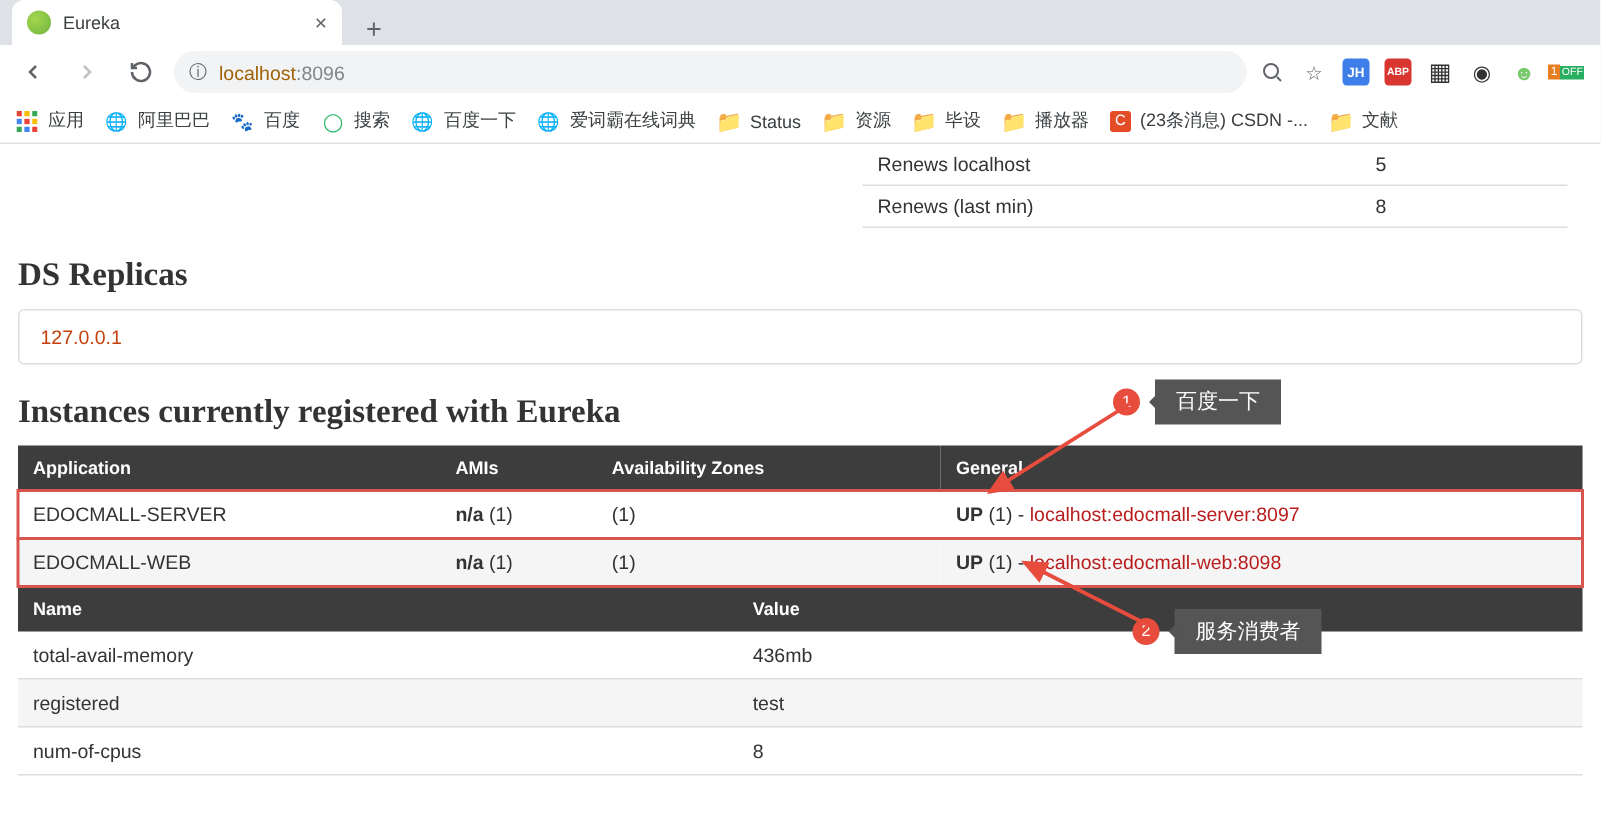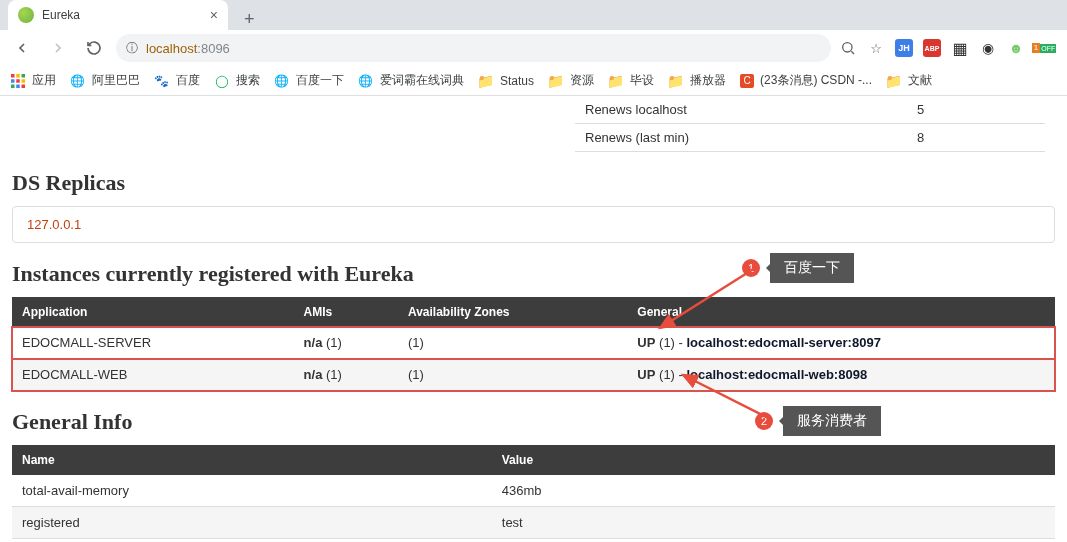--- a/index.html
+++ b/index.html
@@ -38,21 +38,21 @@
 
     h2 { font-family: Georgia, serif; font-weight: bold; color: #333; margin: 18px 0 10px; font-size: 22px; }
     .replica-box { border: 1px solid #ddd; border-radius: 4px; padding: 10px 14px; margin-bottom: 4px; }
     .replica-box a { color: #c2410c; text-decoration: none; font-size: 13px; }
 
     .eureka-table { width: 100%; border-collapse: collapse; font-size: 13px; }
     .eureka-table thead th { background: #3d3d3d; color: #fff; text-align: left; padding: 8px 10px; font-weight: bold; font-size: 12px; }
     .eureka-table tbody td { padding: 8px 10px; border-bottom: 1px solid #ddd; }
     .eureka-table tbody tr:nth-child(even) { background: #f5f5f5; }
     .up { font-weight: bold; }
-    .inst-link { color: #0f172a; text-decoration: none; font-weight: bold; }
+    .inst-link { color: #b91c1c; text-decoration: none; }
 
     .highlight-row { outline: 2px solid #d9534f; outline-offset: -1px; }
 
     .annot { position: absolute; pointer-events: none; }
     .annot-label { background: #555; color: #fff; padding: 6px 14px; font-size: 14px; display: inline-block; position: relative; }
     .annot-label::before { content: ""; position: absolute; left: -10px; top: 50%; transform: translateY(-50%); border: 6px solid transparent; border-right-color: #555; }
     .annot-badge { background: #e74c3c; color: #fff; width: 18px; height: 18px; border-radius: 50%; display: inline-flex; align-items: center; justify-content: center; font-size: 11px; position: absolute; left: -28px; top: 50%; transform: translateY(-50%); }
 
     .arrow-svg { position: absolute; pointer-events: none; }
 
@@ -218,21 +218,20 @@
       </tr>
       <tr class="highlight-row">
         <td>EDOCMALL-WEB</td>
         <td><b>n/a</b> (1)</td>
         <td>(1)</td>
         <td><span class="up">UP</span> <span>(1)</span> - <a class="inst-link" href="#">localhost:edocmall-web:8098</a></td>
       </tr>
     </tbody>
   </table>
 
-  <h2>General Info</h2>
   <table class="eureka-table">
     <thead>
       <tr>
         <th style="width:46%">Name</th>
         <th>Value</th>
       </tr>
     </thead>
     <tbody>
       <tr>
             <td>total-avail-memory</td>

